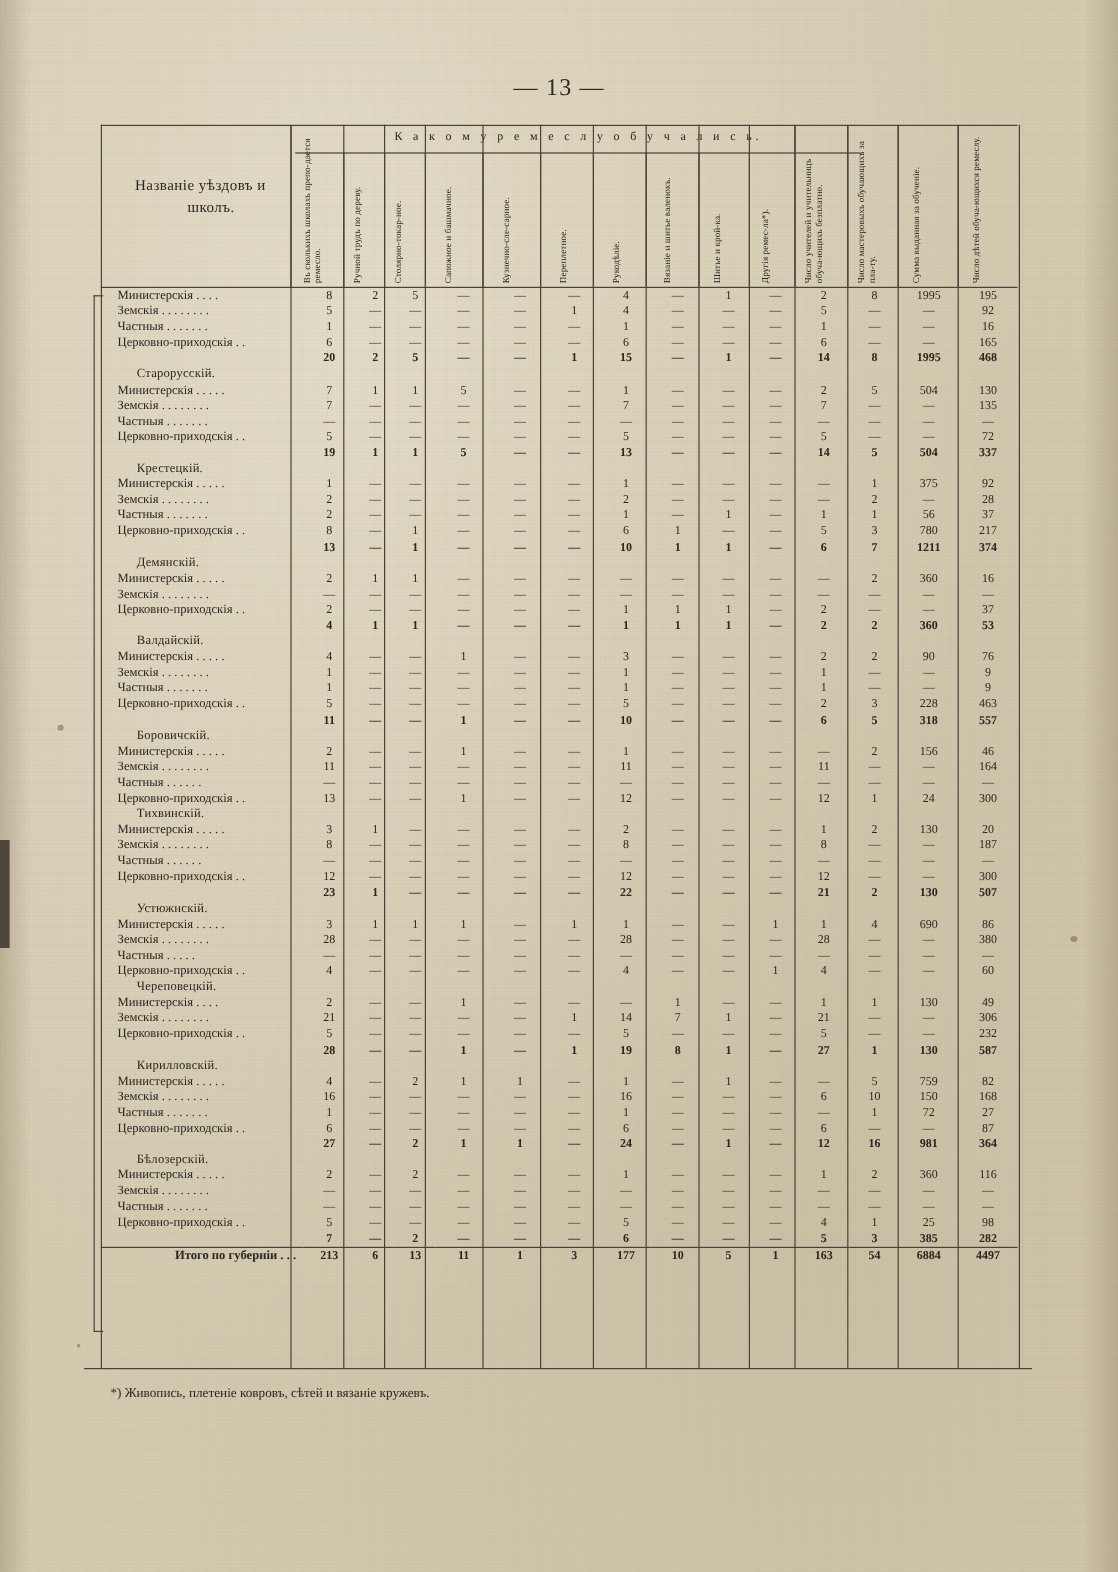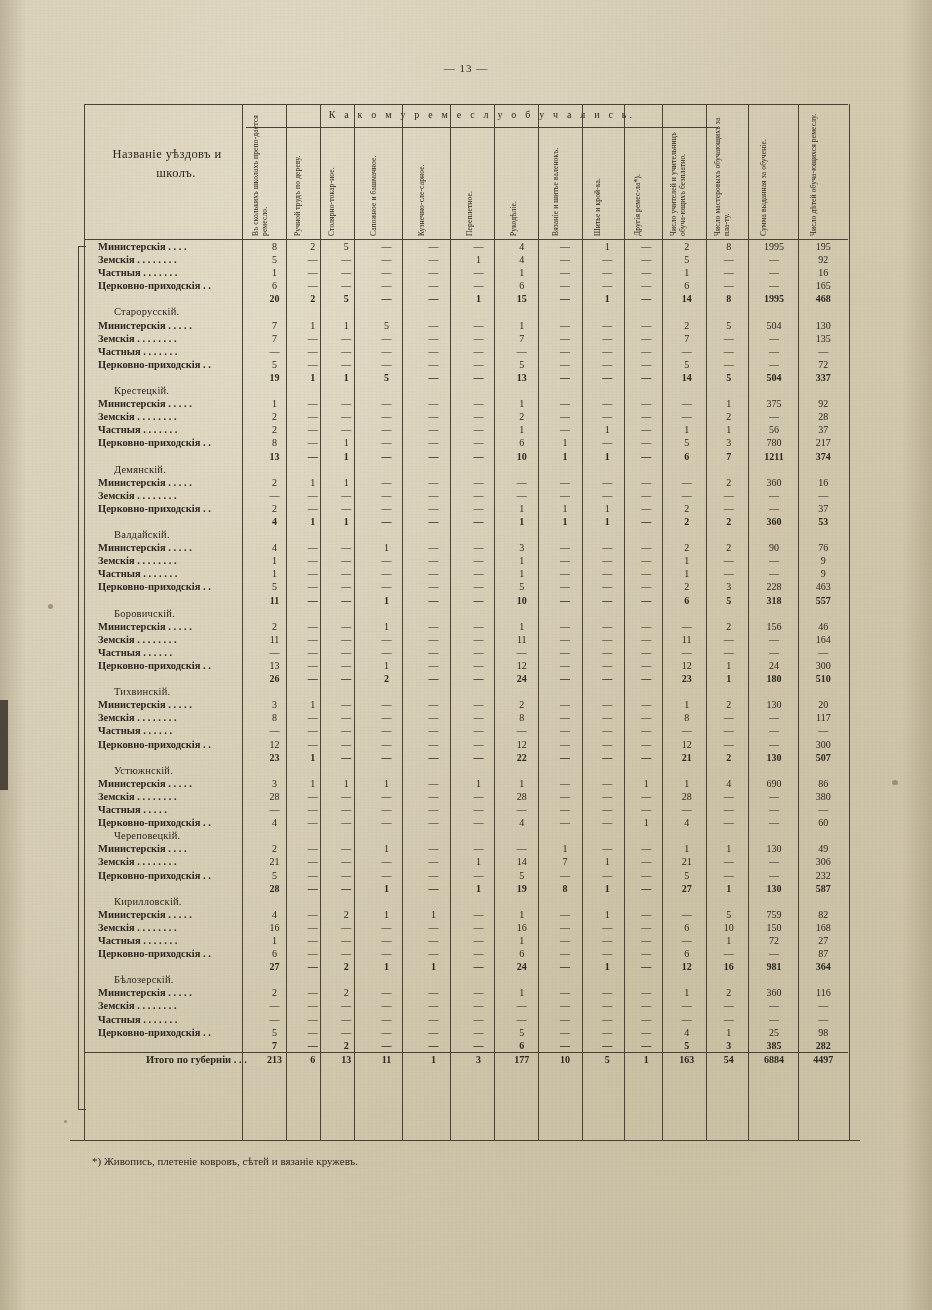--- a/index.html
+++ b/index.html
@@ -50,21 +50,21 @@
     background: #3a332a;
     opacity: .85;
   }
   .speck { position:absolute; background:#6b5c3c; border-radius:50%; opacity:.5;}
 
   .pagenum {
     position: absolute;
     top: 62px;
     left: 0; right: 0;
     text-align: center;
-    font-size: 11px;
+    font-size: 20px;
     letter-spacing: 1px;
     color: #2e2a22;
   }
 
   .sheet {
     position: absolute;
     left: 84px;
     top: 104px;
     width: 764px;
   }
@@ -145,21 +145,20 @@
     text-align: center;
     font-size: 10px;
   }
   tr.group td.name {
     padding-left: 30px;
     font-size: 10.5px;
     letter-spacing: .2px;
   }
   tr.sub td.name {
     padding-left: 14px;
-    font-weight: bold;
   }
   tr.total td {
     font-weight: bold;
   }
   tr.total td.name {
     text-align: right;
     padding-right: 6px;
   }
   .grand td { border-top: 1px solid #4a4238; margin-top: 24px; }
   .foot {
@@ -756,37 +755,20 @@
             <td class="num">—</td>
             <td class="num">12</td>
             <td class="num">—</td>
             <td class="num">—</td>
             <td class="num">—</td>
             <td class="num">12</td>
             <td class="num">1</td>
             <td class="num">24</td>
             <td class="num">300</td>
           </tr>
-          <tr class="total">
-            <td class="name"></td>
-            <td class="num">26</td>
-            <td class="num">—</td>
-            <td class="num">—</td>
-            <td class="num">2</td>
-            <td class="num">—</td>
-            <td class="num">—</td>
-            <td class="num">24</td>
-            <td class="num">—</td>
-            <td class="num">—</td>
-            <td class="num">—</td>
-            <td class="num">23</td>
-            <td class="num">1</td>
-            <td class="num">180</td>
-            <td class="num">510</td>
-          </tr>
           <tr class="group">
             <td class="name" colspan="15">Тихвинскій.</td>
           </tr>
           <tr class="sub">
             <td class="name">Министерскія . . . . .</td>
             <td class="num">3</td>
             <td class="num">1</td>
             <td class="num">—</td>
             <td class="num">—</td>
             <td class="num">—</td>
@@ -808,21 +790,21 @@
             <td class="num">—</td>
             <td class="num">—</td>
             <td class="num">—</td>
             <td class="num">8</td>
             <td class="num">—</td>
             <td class="num">—</td>
             <td class="num">—</td>
             <td class="num">8</td>
             <td class="num">—</td>
             <td class="num">—</td>
-            <td class="num">117</td>
+            <td class="num">187</td>
           </tr>
           <tr class="sub">
             <td class="name">Частныя . . . . . .</td>
             <td class="num">—</td>
             <td class="num">—</td>
             <td class="num">—</td>
             <td class="num">—</td>
             <td class="num">—</td>
             <td class="num">—</td>
             <td class="num">—</td>

